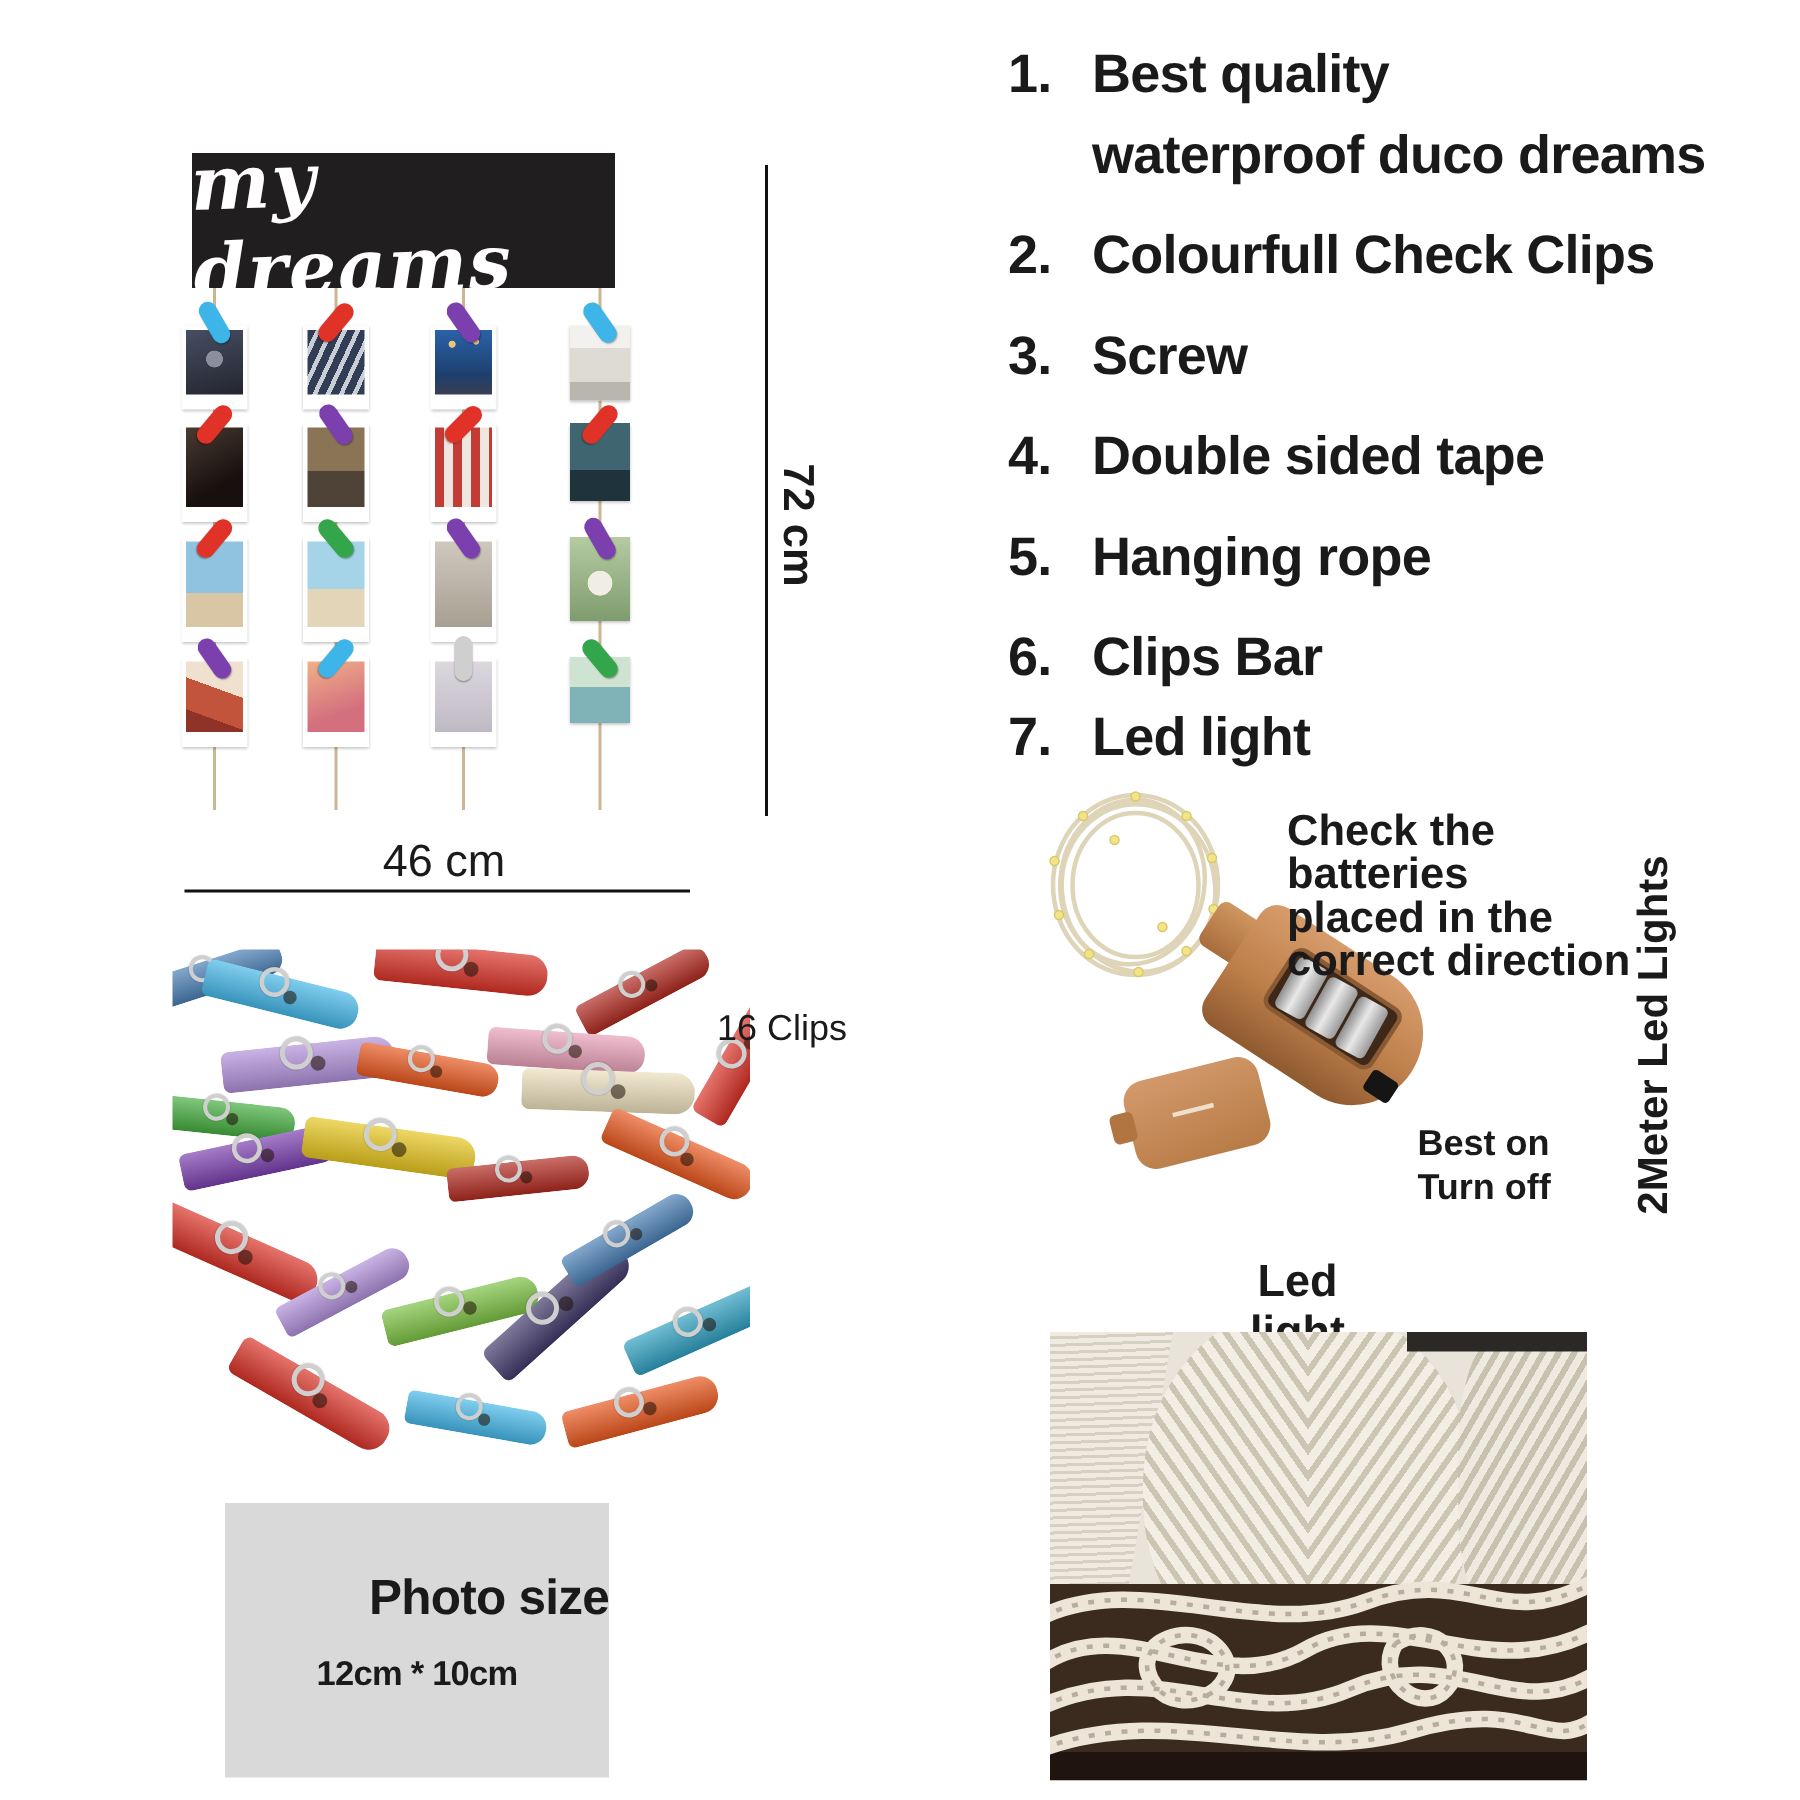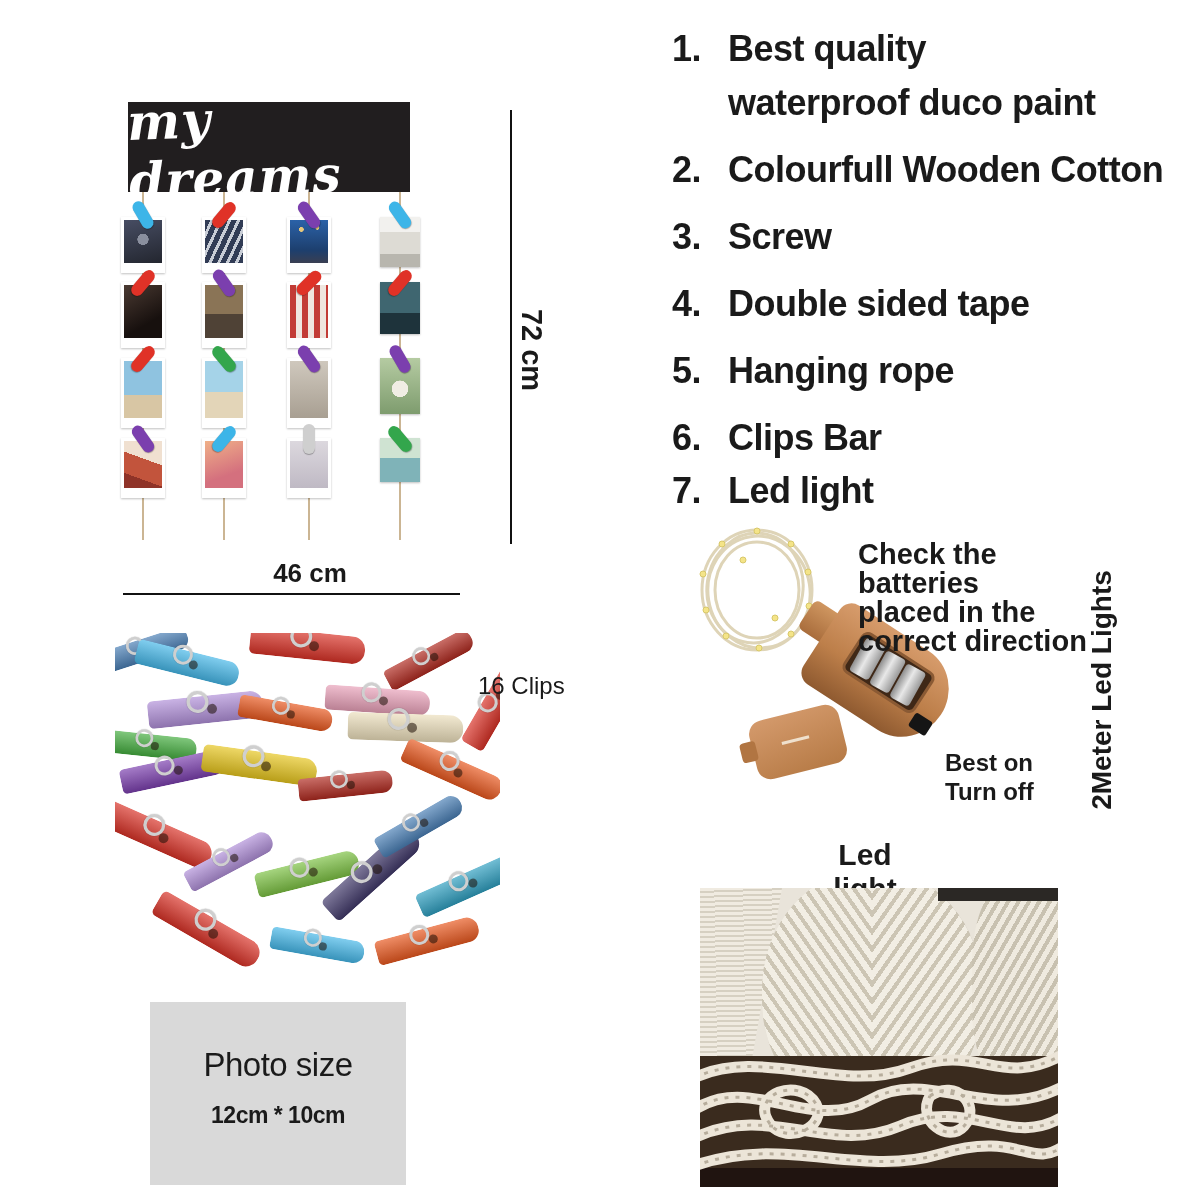--- a/index.html
+++ b/index.html
@@ -41,38 +41,38 @@
   .p41{background:linear-gradient(200deg,#f0e0d0 0 40%,#c2543c 40% 75%,#8f3328 75%);}
   .p42{background:linear-gradient(160deg,#f0b088,#d4707e 70%);}
   .p43{background:linear-gradient(180deg,#dcd8de,#bfb9c4);}
   .p44{background:linear-gradient(180deg,#cfe3d2 0 45%,#7fb3b8 45%);}
 
   
   .dim-v-line { position:absolute; left:510px; top:110px; width:2px; height:434px; background:#111; }
   .dim-v-label { position:absolute; left:531px; top:350px; transform:translate(-50%,-50%) rotate(90deg);
                  font-size:29px; font-weight:bold; white-space:nowrap; }
   .dim-h-line { position:absolute; left:123px; top:593px; width:337px; height:2px; background:#111; }
-  .dim-h-label { position:absolute; left:310px; top:558px; transform:translateX(-50%);
-                 font-size:26px; font-weight:bold; white-space:nowrap; }
+  .dim-h-label { position:absolute; left:296px; top:558px; transform:translateX(-50%);
+                 font-size:30px; font-weight:normal; white-space:nowrap; }
 
   
   .clips-pile { position:absolute; left:115px; top:633px; width:385px; height:347px;
                 background:#fff; overflow:hidden; }
   .wclip { position:absolute; width:105px; height:25px; border-radius:5px 12px 12px 5px;
            background-image:linear-gradient(180deg, rgba(255,255,255,.32), rgba(0,0,0,.20)); }
   .wclip::before { content:""; position:absolute; left:54px; top:8px; width:9px; height:9px;
                    border-radius:50%; background:rgba(30,15,5,.55); }
   .wclip::after { content:""; position:absolute; left:36px; top:-5px; width:14px; height:14px;
                   border-radius:50%; border:3px solid #cfcfcf; box-shadow:0 0 1px rgba(0,0,0,.4); }
   .clips-count { position:absolute; left:478px; top:672px; font-size:24px; font-weight:normal; }
 
   
   .photo-size-box { position:absolute; left:150px; top:1002px; width:256px; height:183px;
                     background:#d9d9d9; text-align:center; }
-  .photo-size-box .l1 { margin-top:44px; font-size:33px; font-weight:normal; letter-spacing:-0.5px; }
+  .photo-size-box .l1 { margin-top:44px; font-size:33px; font-weight:bold; letter-spacing:-0.5px;text-align:right; }
   .photo-size-box .l2 { margin-top:18px; font-size:23px; font-weight:bold; letter-spacing:-0.5px; }
 
   
   .features { position:absolute; left:672px; top:22px; width:520px; list-style:none; }
   .features li { display:flex; margin-bottom:13px; font-size:36px; font-weight:bold;
                  letter-spacing:-0.5px; line-height:54px; }
   .features li:last-child { margin-top:-14px; }
   .features .num { width:56px; flex:none; }
   .features .lbl { white-space:pre-line; }
 
@@ -244,25 +244,25 @@
 
   <section class="photo-size-box">
     <div class="l1">Photo size</div>
     <div class="l2">12cm * 10cm</div>
   </section>
 
   <ol class="features">
     <li>
       <span class="num">1.</span>
       <span class="lbl">Best quality
-waterproof duco paint</span>
+waterproof duco dreams</span>
     </li>
     <li>
       <span class="num">2.</span>
-      <span class="lbl">Colourfull Wooden Cotton</span>
+      <span class="lbl">Colourfull Check Clips</span>
     </li>
     <li>
       <span class="num">3.</span>
       <span class="lbl">Screw</span>
     </li>
     <li>
       <span class="num">4.</span>
       <span class="lbl">Double sided tape</span>
     </li>
     <li>

